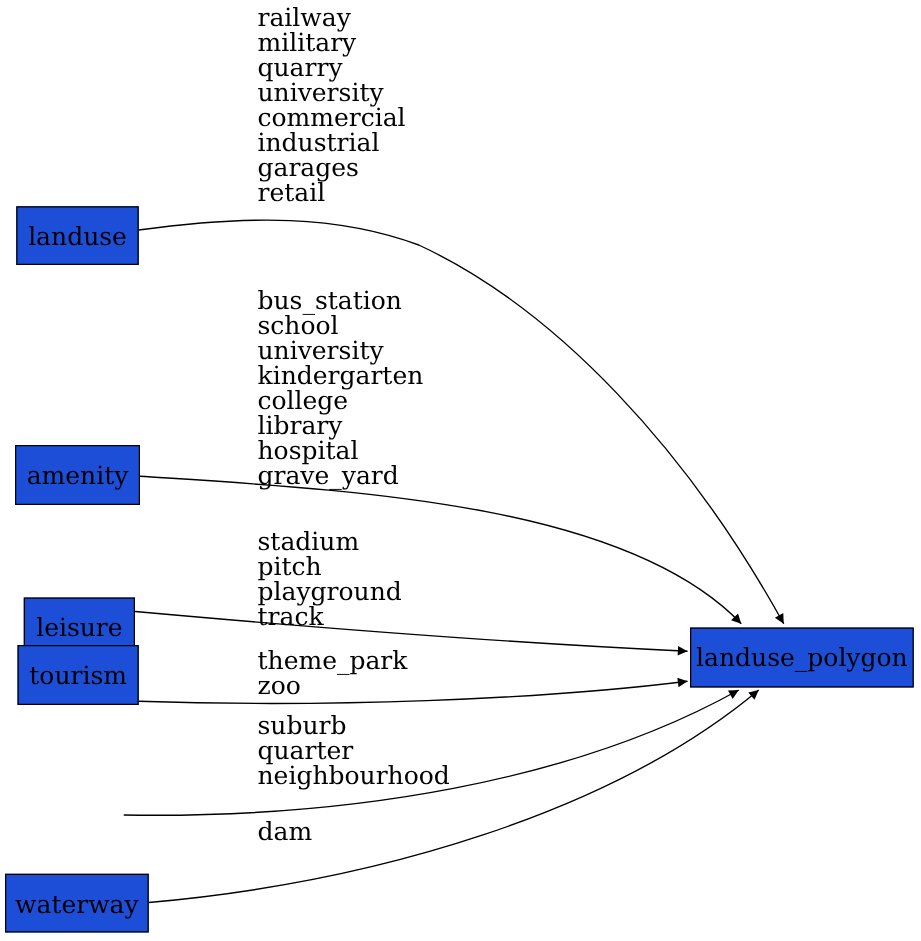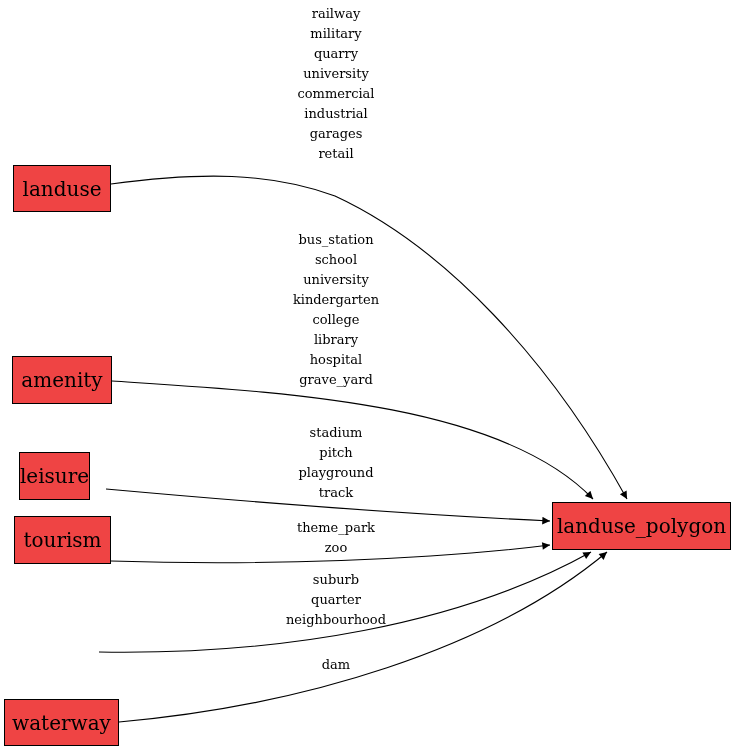--- a/index.html
+++ b/index.html
@@ -19,32 +19,31 @@
   }
   svg.edges path.edge {
     fill: none;
     stroke: #000000;
     stroke-width: 1.1;
   }
   .node {
     position: absolute;
     box-sizing: border-box;
     border: 1px solid #000000;
-    background: #ef4444;
+    background: #1d4ed8;
     display: flex;
     align-items: center;
     justify-content: center;
     font-size: 20px;
     white-space: nowrap;
   }
   .edge-label {
     position: absolute;
     width: 260px;
-    text-align: center;
-    font-size: 13px;
+    font-size: 20px;
     line-height: 20px;
     white-space: nowrap;
   }
 </style>
 </head>
 <body>
 
 <div class="canvas">
 
   <svg class="edges" viewBox="0 0 737 753" xmlns="http://www.w3.org/2000/svg">
@@ -60,21 +59,21 @@
     <path class="edge" d="M 99,652 C 280,655 460,625 591,552" marker-end="url(#arrow)"></path>
     <path class="edge" d="M 119,722 C 300,706 490,650 607,552" marker-end="url(#arrow)"></path>
   </svg>
 
   <div class="node" style="left:13px; top:165px; width:98px; height:47px">
     <span>landuse</span>
   </div>
   <div class="node" style="left:12px; top:356px; width:100px; height:48px">
     <span>amenity</span>
   </div>
-  <div class="node" style="left:19px; top:452px; width:71px; height:48px">
+  <div class="node" style="left:19px; top:478px; width:89px; height:48px">
     <span>leisure</span>
   </div>
   <div class="node" style="left:14px; top:516px; width:97px; height:48px">
     <span>tourism</span>
   </div>
   <div class="node" style="left:4px; top:699px; width:115px; height:47px">
     <span>waterway</span>
   </div>
   <div class="node" style="left:552px; top:502px; width:179px; height:48px">
     <span>landuse_polygon</span>

